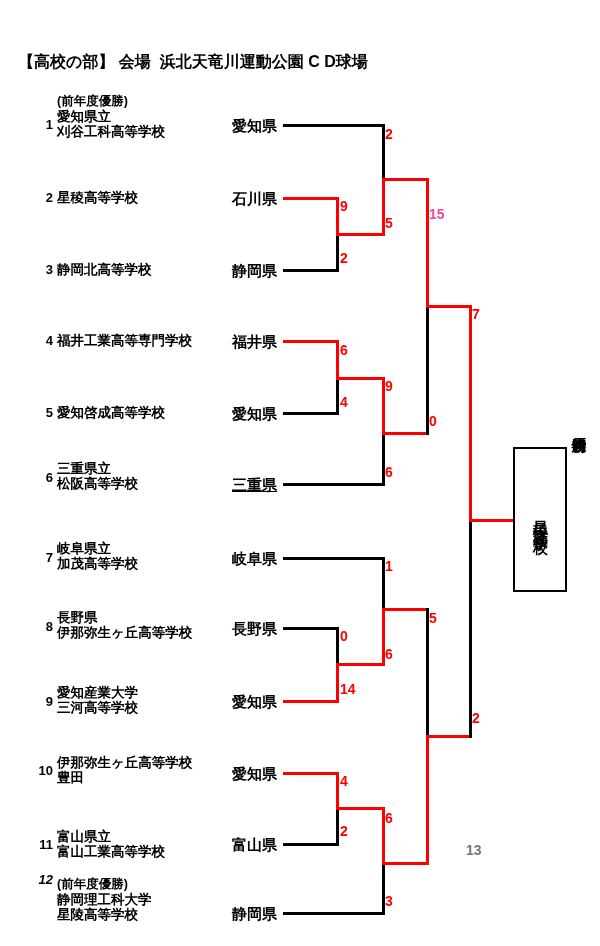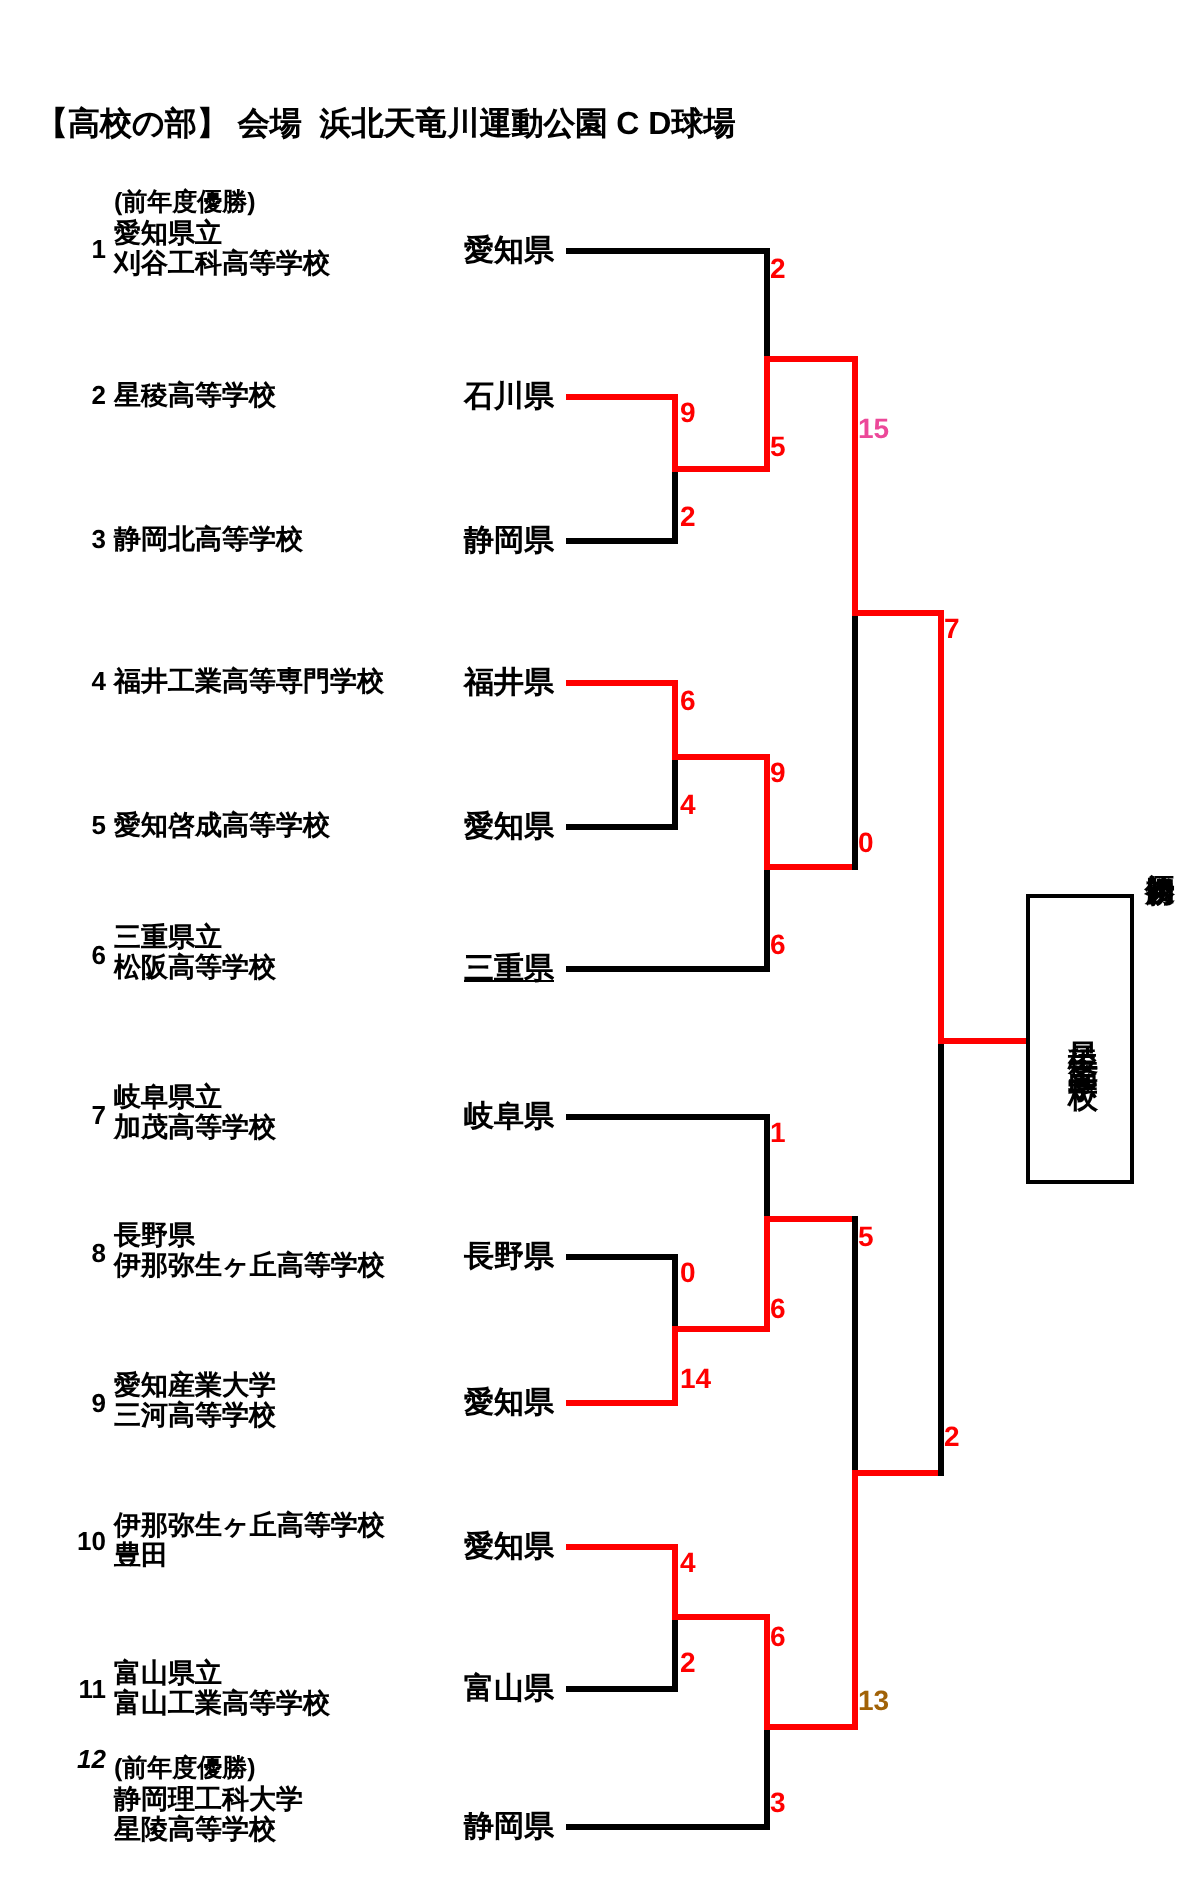--- a/index.html
+++ b/index.html
@@ -164,20 +164,20 @@
       <div class="score" style="left: 472px; top: 711px; color: rgb(255, 0, 0);">2</div>
       <div class="score" style="left: 385px; top: 559px; color: rgb(255, 0, 0);">1</div>
       <div class="score" style="left: 385px; top: 647px; color: rgb(255, 0, 0);">6</div>
       <div class="score" style="left: 340px; top: 629px; color: rgb(255, 0, 0);">0</div>
       <div class="score" style="left: 340px; top: 682px; color: rgb(255, 0, 0);">14</div>
       <div class="score" style="left: 340px; top: 774px; color: rgb(255, 0, 0);">4</div>
       <div class="score" style="left: 340px; top: 824px; color: rgb(255, 0, 0);">2</div>
       <div class="score" style="left: 385px; top: 811px; color: rgb(255, 0, 0);">6</div>
       <div class="score" style="left: 385px; top: 894px; color: rgb(255, 0, 0);">3</div>
       <div class="score" style="left: 429px; top: 611px; color: rgb(255, 0, 0);">5</div>
-      <div class="score" style="left: 429px; top: 843px; color: #a16207;">13</div>
+      <div class="score" style="left: 429px; top: 843px; color: #737373; padding-left: 37px;">13</div>
     </div>
 
   <div class="champ-box">
     <div class="vtext champ-name">星稜高等学校</div>
   </div>
   <div class="vtext champ-caption">初優勝</div>
 </div>
 
 </body></html>

